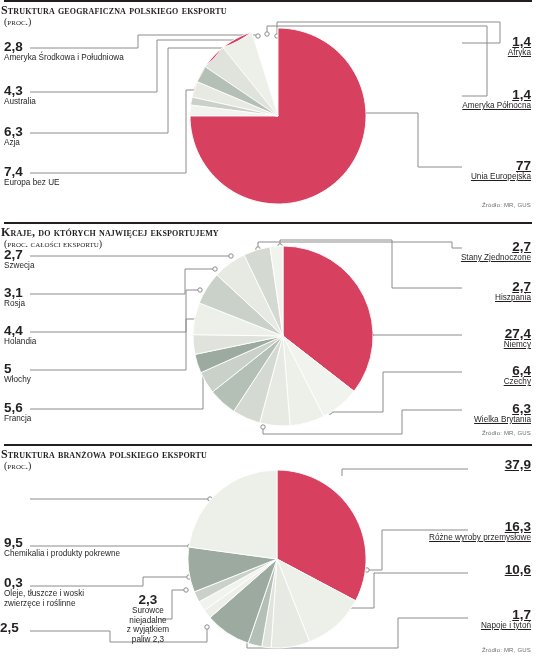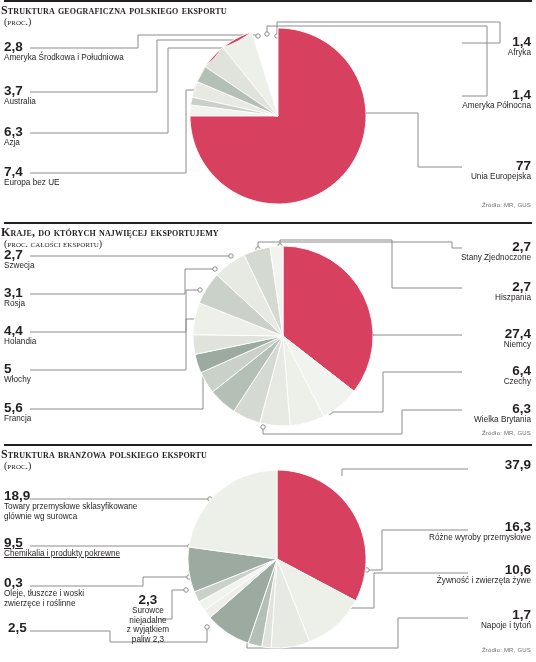--- a/index.html
+++ b/index.html
@@ -52,21 +52,21 @@
   .lbl { position: absolute; }
   .lbl .val {
     font-size: 13.5px; font-weight: bold; line-height: 13px;
     color: #231f20; white-space: nowrap;
   }
   .lbl .nm {
     font-size: 8.2px; line-height: 9.6px; color: #231f20;
     white-space: nowrap;
   }
   .lbl.left { text-align: left; }
-  .lbl.right { text-align: right; }
+  .lbl.right { text-align: right; text-decoration: underline; }
   .lbl.center { text-align: center; }
   .lbl.right .nm, .lbl.center .nm { white-space: normal; }
 
   
   .leaders { position: absolute; left:0; top:0; width:536px; height:222px; pointer-events:none; }
   .leaders line, .leaders polyline { stroke: #8c8c8c; stroke-width: 1; fill: none; }
   .leaders circle { fill: #ffffff; stroke: #8c8c8c; stroke-width: 1; }
 
   .pie { position: absolute; }
   .pie path { stroke: #ffffff; stroke-width: 0.9; }
@@ -115,21 +115,21 @@
         <path d="M 0 0 L -85.95 -18.85 A 88 88 0 0 1 -87.55 -10.98 Z" fill="#c9d1c9"></path>
         <path d="M 0 0 L -87.55 -10.98 A 88 88 0 0 1 -88 0 Z" fill="#f1f3ee"></path>
       </g>
     </svg>
 
     <div class="lbl left" style="left:4px; top:40px;">
       <div class="val">2,8</div>
       <div class="nm">Ameryka Środkowa i Południowa</div>
     </div>
     <div class="lbl left" style="left:4px; top:84px;">
-      <div class="val">3,7</div>
+      <div class="val">4,3</div>
       <div class="nm">Australia</div>
     </div>
     <div class="lbl left" style="left:4px; top:125px;">
       <div class="val">6,3</div>
       <div class="nm">Azja</div>
     </div>
     <div class="lbl left" style="left:4px; top:165px;">
       <div class="val">7,4</div>
       <div class="nm">Europa bez UE</div>
     </div>
@@ -295,56 +295,50 @@
         <path d="M 0 0 L -15.31 87.67 A 89 89 0 0 1 -28.86 84.19 Z" fill="#b4bfb6"></path>
         <path d="M 0 0 L -28.86 84.19 A 89 89 0 0 1 -67.05 58.63 Z" fill="#9daa9f"></path>
         <path d="M 0 0 L -67.05 58.63 A 89 89 0 0 1 -72.72 51.31 Z" fill="#edefe9"></path>
         <path d="M 0 0 L -72.72 51.31 A 89 89 0 0 1 -78.01 42.79 Z" fill="#f1f3ee"></path>
         <path d="M 0 0 L -78.01 42.79 A 89 89 0 0 1 -82.71 32.83 Z" fill="#c9d1c9"></path>
         <path d="M 0 0 L -82.71 32.83 A 89 89 0 0 1 -88.22 -12.02 Z" fill="#9daa9f"></path>
         <path d="M 0 0 L -88.22 -12.02 A 89 89 0 0 1 0 -89 Z" fill="#edefe9"></path>
       </g>
     </svg>
 
-    <div class="lbl left" style="left:4px; top:45px;">
-      <div class="val">18,9</div>
-      <div class="nm" style="white-space:pre-line;">Towary przemysłowe sklasyfikowane
-glównie wg surowca</div>
-    </div>
-    <div class="lbl left" style="left:4px; top:92px;text-decoration:underline;">
+    <div class="lbl left" style="left:4px; top:92px;">
       <div class="val">9,5</div>
       <div class="nm" style="white-space:pre-line;">Chemikalia i produkty pokrewne</div>
     </div>
     <div class="lbl left" style="left:4px; top:132px;">
       <div class="val">0,3</div>
       <div class="nm" style="white-space:pre-line;">Oleje, tłuszcze i woski
 zwierzęce i roślinne</div>
     </div>
-    <div class="lbl left" style="left:8px; top:177px;">
+    <div class="lbl left" style="left:0; top:177px;">
       <div class="val">2,5</div>
     </div>
 
     <div class="lbl center" style="left:112px; top:149px; width:72px;">
       <div class="val">2,3</div>
       <div class="nm" style="white-space:pre-line;">Surowce
 niejadalne
 z wyjątkiem
 paliw 2,3</div>
     </div>
 
     <div class="lbl right" style="right:5px; top:14px; width:240px;">
       <div class="val">37,9</div>
     </div>
     <div class="lbl right" style="right:5px; top:76px; width:190px;">
       <div class="val">16,3</div>
       <div class="nm">Różne wyroby przemysłowe</div>
     </div>
     <div class="lbl right" style="right:5px; top:119px; width:190px;">
       <div class="val">10,6</div>
-      <div class="nm">Żywność i zwierzęta żywe</div>
     </div>
     <div class="lbl right" style="right:5px; top:164px; width:190px;">
       <div class="val">1,7</div>
       <div class="nm">Napoje i tytoń</div>
     </div>
 
     <div class="source" style="top:203px;">Źródło: MR, GUS</div>
   </div>
 
 </div>

